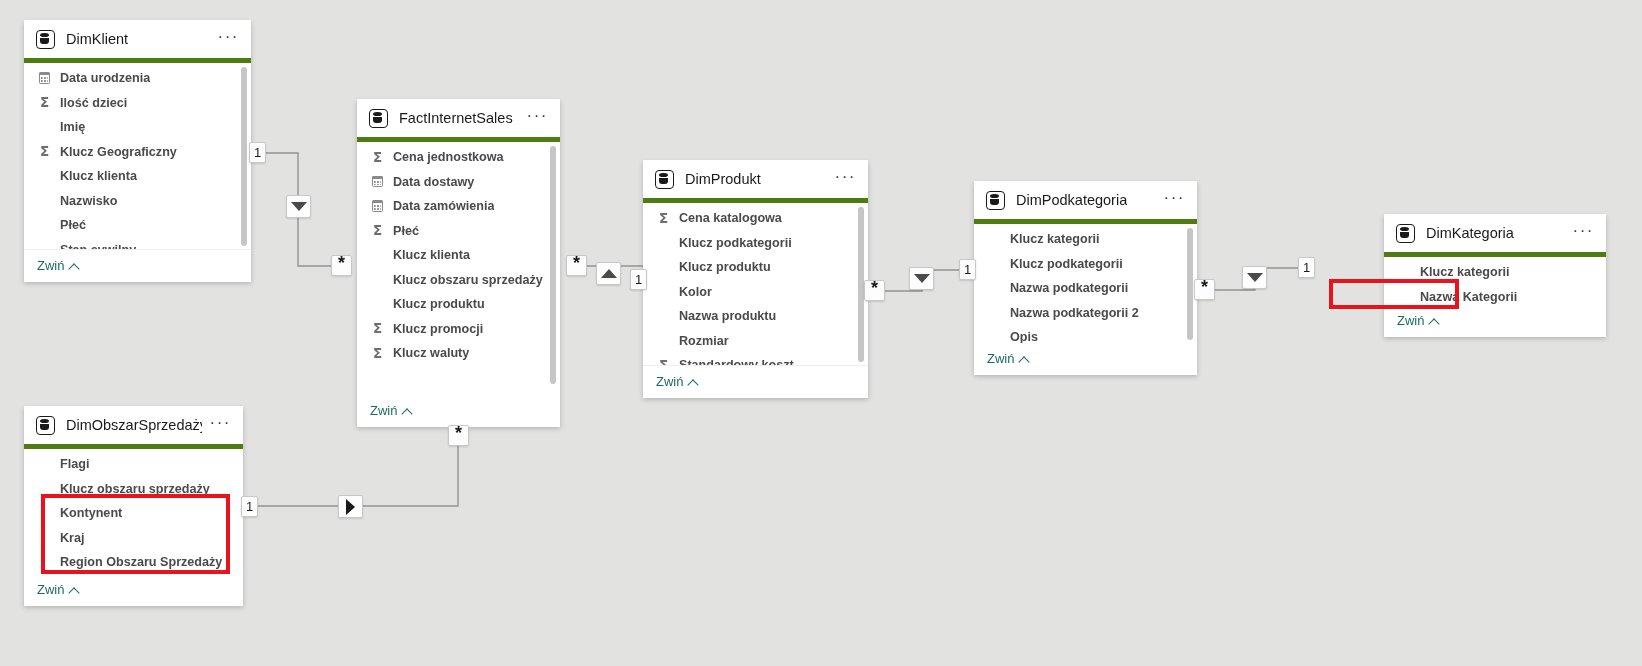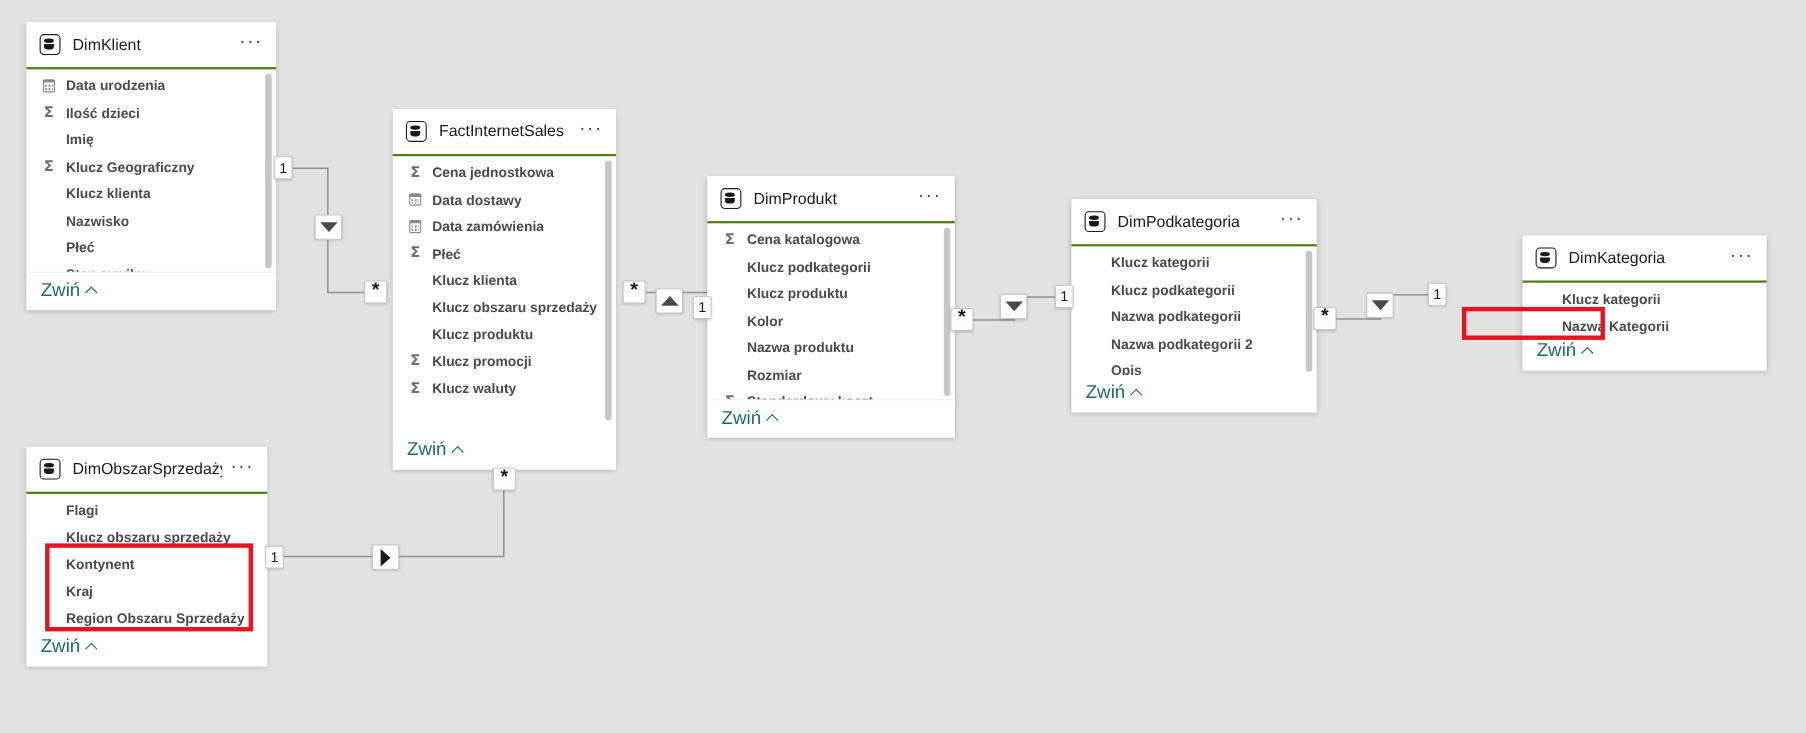--- a/index.html
+++ b/index.html
@@ -49,21 +49,21 @@
     position: absolute;
     background: #ffffff;
     box-shadow: 0 1.5px 5px rgba(0,0,0,.22);
     display: flex; flex-direction: column;
     z-index: 3;
   }
   .tbl-hdr {
     height: 43px; flex: 0 0 43px;
     display: flex; align-items: center;
     padding: 0 10px 0 12px;
-    border-bottom: 2px solid #4d7c0f;
+    border-bottom: 5px solid #4d7c0f;
   }
   .tbl-ico {
     width: 19px; height: 19px; flex: 0 0 19px;
     border: 1.6px solid #1a1a1a;
     border-radius: 4px;
     position: relative;
     margin-right: 11px;
   }
   .tbl-ico::before {
     content: ""; position: absolute;
@@ -108,22 +108,22 @@
     background:
       linear-gradient(to right, #8a8a8a 1.8px, transparent 1.8px) 0 0/3.2px 1.8px repeat-x,
       linear-gradient(to right, #8a8a8a 1.8px, transparent 1.8px) 0 2.8px/3.2px 1.8px repeat-x;
   }
   .fld-txt { overflow: hidden; text-overflow: clip; }
   .tbl-foot {
     flex: 0 0 auto; border-top: 1px solid #efefef;
     padding: 6px 0 8px 13px;
   }
   .collapse {
-    font-size: 17px; color: #1b6b63; cursor: pointer;
-    display: inline-flex; align-items: center; gap: 6px;
+    font-size: 13px; color: #1b6b63; cursor: pointer;
+    display: inline-flex; align-items: flex-end; gap: 6px;
   }
   .chev-up {
     width: 8px; height: 8px;
     border-left: 1.3px solid #1b6b63; border-top: 1.3px solid #1b6b63;
     transform: rotate(45deg); margin-top: 3px;
   }
   .sbar {
     position: absolute; top: 4px; bottom: 3px; right: 4px;
     width: 6px; background: #c6c6c6; border-radius: 3px;
   }

